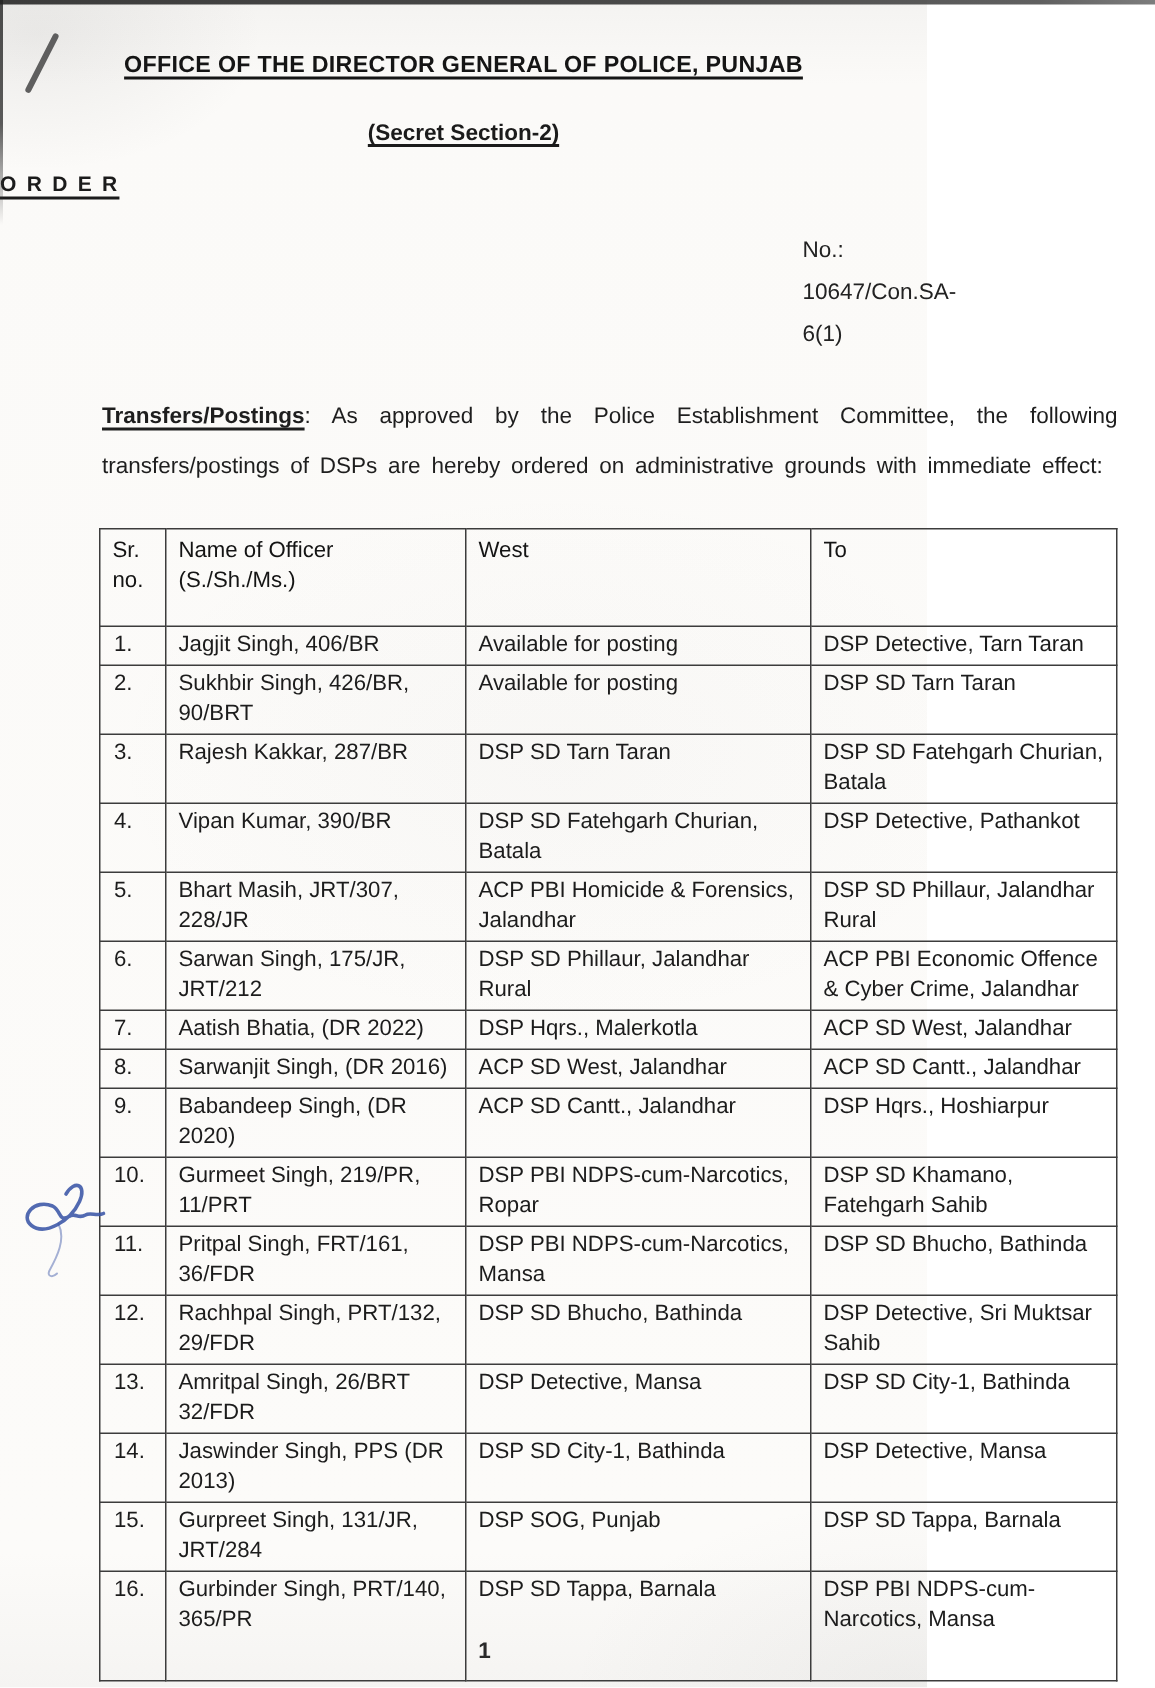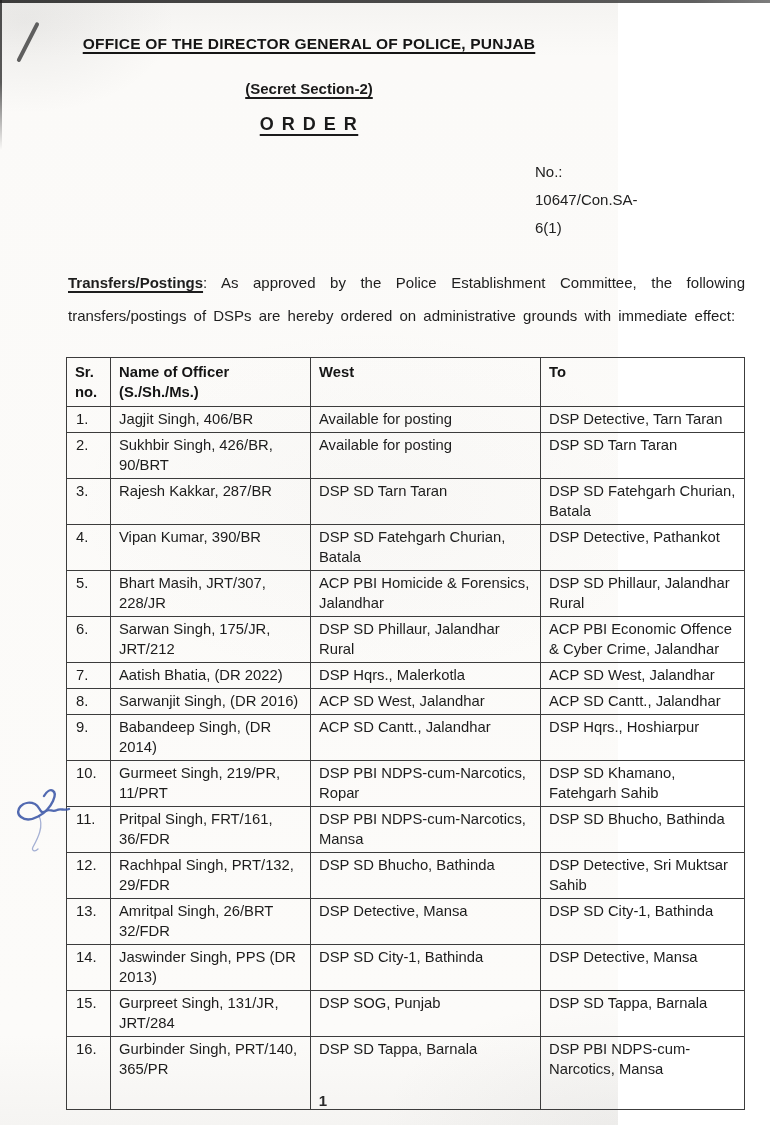--- a/index.html
+++ b/index.html
@@ -52,23 +52,23 @@
   .doc-subtitle {
     text-align: center;
     margin-top: 27px;
     font-size: 15px;
     font-weight: bold;
     text-decoration: underline;
     text-decoration-thickness: 1.6px;
     text-underline-offset: 3px;
   }
   .order-heading {
-    text-align: center;
+    text-align: left;
     margin-top: 17px;
-    font-size: 18px;
+    font-size: 14px;
     font-weight: bold;
     letter-spacing: 1.5px;
     text-decoration: underline;
     text-decoration-thickness: 1.8px;
     text-underline-offset: 3.5px;
   }
   .ref-block {
     margin: 23px 0 0 535px;
     font-size: 15px;
     line-height: 28px;
@@ -101,23 +101,23 @@
     font-size: 14.8px;
     background: transparent;
   }
   table.transfers th, table.transfers td {
     border: 1.6px solid #3c3c3c;
     vertical-align: top;
     text-align: left;
     line-height: 20px;
   }
   table.transfers th {
-    font-weight: bold;
+    font-weight: normal;
     white-space: pre-line;
-    padding: 4px 6px 4px 8px;
+    padding: 4px 6px 20px 8px;
     color: #141414;
   }
   table.transfers td {
     padding: 2px 6px 3px 8px;
     color: #1c1c1c;
   }
   table.transfers td.c-sr { padding-left: 9px; }
   table.transfers tbody tr:last-child td { padding-bottom: 30px; }
   
   .ink-signature { position: absolute; left: 8px; top: 780px; }
@@ -213,21 +213,21 @@
         <td class="c-to">ACP SD West, Jalandhar</td>
       </tr>
         <tr class="">
         <td class="c-sr">8.</td>
         <td class="c-name">Sarwanjit Singh, (DR 2016)</td>
         <td class="c-from">ACP SD West, Jalandhar</td>
         <td class="c-to">ACP SD Cantt., Jalandhar</td>
       </tr>
         <tr class="">
         <td class="c-sr">9.</td>
-        <td class="c-name">Babandeep Singh, (DR 2014)</td>
+        <td class="c-name">Babandeep Singh, (DR 2020)</td>
         <td class="c-from">ACP SD Cantt., Jalandhar</td>
         <td class="c-to">DSP Hqrs., Hoshiarpur</td>
       </tr>
         <tr class="">
         <td class="c-sr">10.</td>
         <td class="c-name">Gurmeet Singh, 219/PR, 11/PRT</td>
         <td class="c-from">DSP PBI NDPS-cum-Narcotics, Ropar</td>
         <td class="c-to">DSP SD Khamano, Fatehgarh Sahib</td>
       </tr>
         <tr class="">

